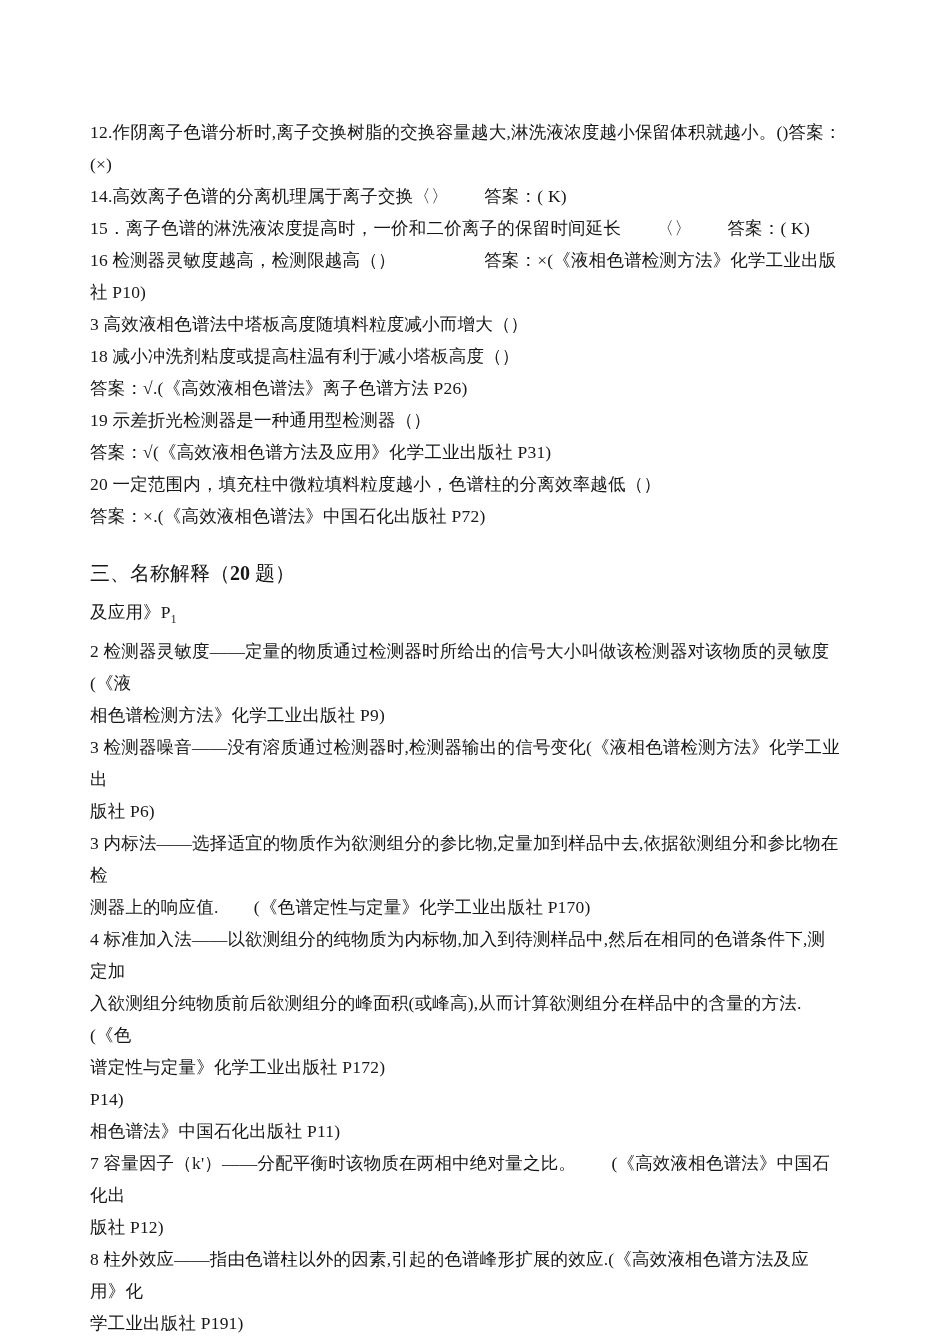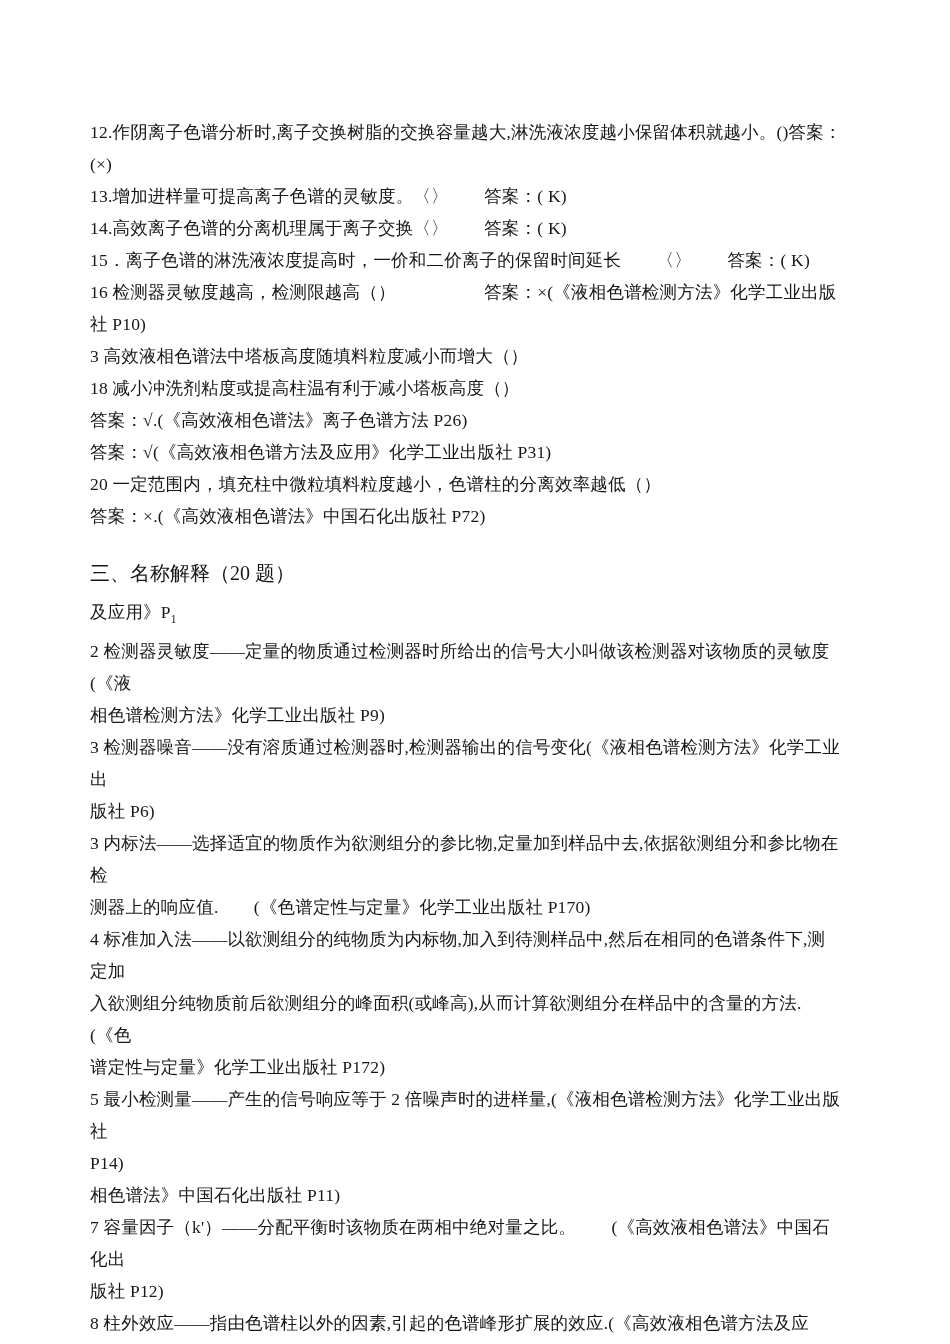--- a/index.html
+++ b/index.html
@@ -25,60 +25,59 @@
     letter-spacing: 0.2px;
   }
   .heading {
     font-size: 20px;
     line-height: 34px;
     margin: 24px 0 6px 0;
     font-weight: 400;
     white-space: pre-wrap;
   }
   .heading .bold {
-    font-weight: 400;
+    font-weight: 700;
   }
   .sub {
     font-size: 11.5px;
     vertical-align: -5px;
   }
 </style>
 </head>
 <body>
 
 <div class="page">
 
   <div>
     <div class="line">12.作阴离子色谱分析时,离子交换树脂的交换容量越大,淋洗液浓度越小保留体积就越小。()答案：(×)</div>
-    <div class="line">13.增加进样量可提高离子色谱的灵敏度。〈〉　　答案：( K)</div>
     <div class="line">14.高效离子色谱的分离机理属于离子交换〈〉　　答案：( K)</div>
     <div class="line">15．离子色谱的淋洗液浓度提高时，一价和二价离子的保留时间延长　　〈〉　　答案：( K)</div>
     <div class="line">16 检测器灵敏度越高，检测限越高（）　　　　　答案：×(《液相色谱检测方法》化学工业出版社 P10)</div>
     <div class="line">3 高效液相色谱法中塔板高度随填料粒度减小而增大（）</div>
     <div class="line">18 减小冲洗剂粘度或提高柱温有利于减小塔板高度（）</div>
     <div class="line">答案：√.(《高效液相色谱法》离子色谱方法 P26)</div>
+    <div class="line">19 示差折光检测器是一种通用型检测器（）</div>
     <div class="line">答案：√(《高效液相色谱方法及应用》化学工业出版社 P31)</div>
     <div class="line">20 一定范围内，填充柱中微粒填料粒度越小，色谱柱的分离效率越低（）</div>
     <div class="line">答案：×.(《高效液相色谱法》中国石化出版社 P72)</div>
   </div>
 
   <div class="heading"><span>三、名称解释（</span><span class="bold">20</span><span> 题）</span></div>
 
   <div>
     <div class="line"><span>及应用》P</span><span class="sub">1</span><span></span></div>
     <div class="line">2 检测器灵敏度——定量的物质通过检测器时所给出的信号大小叫做该检测器对该物质的灵敏度(《液</div>
     <div class="line">相色谱检测方法》化学工业出版社 P9)</div>
     <div class="line">3 检测器噪音——没有溶质通过检测器时,检测器输出的信号变化(《液相色谱检测方法》化学工业出</div>
     <div class="line">版社 P6)</div>
     <div class="line">3 内标法——选择适宜的物质作为欲测组分的参比物,定量加到样品中去,依据欲测组分和参比物在检</div>
     <div class="line">测器上的响应值.　　(《色谱定性与定量》化学工业出版社 P170)</div>
     <div class="line">4 标准加入法——以欲测组分的纯物质为内标物,加入到待测样品中,然后在相同的色谱条件下,测定加</div>
     <div class="line">入欲测组分纯物质前后欲测组分的峰面积(或峰高),从而计算欲测组分在样品中的含量的方法.　(《色</div>
     <div class="line">谱定性与定量》化学工业出版社 P172)</div>
-    <div class="line">5 最小检测量——产生的信号响应等于 2 倍噪声时的进样量,(《液相色谱检测方法》化学工业出版社</div>
     <div class="line">P14)</div>
     <div class="line">相色谱法》中国石化出版社 P11)</div>
     <div class="line">7 容量因子（k'）——分配平衡时该物质在两相中绝对量之比。　　(《高效液相色谱法》中国石化出</div>
     <div class="line">版社 P12)</div>
     <div class="line">8 柱外效应——指由色谱柱以外的因素,引起的色谱峰形扩展的效应.(《高效液相色谱方法及应用》化</div>
     <div class="line">学工业出版社 P191)</div>
   </div>
 
 </div>
 

